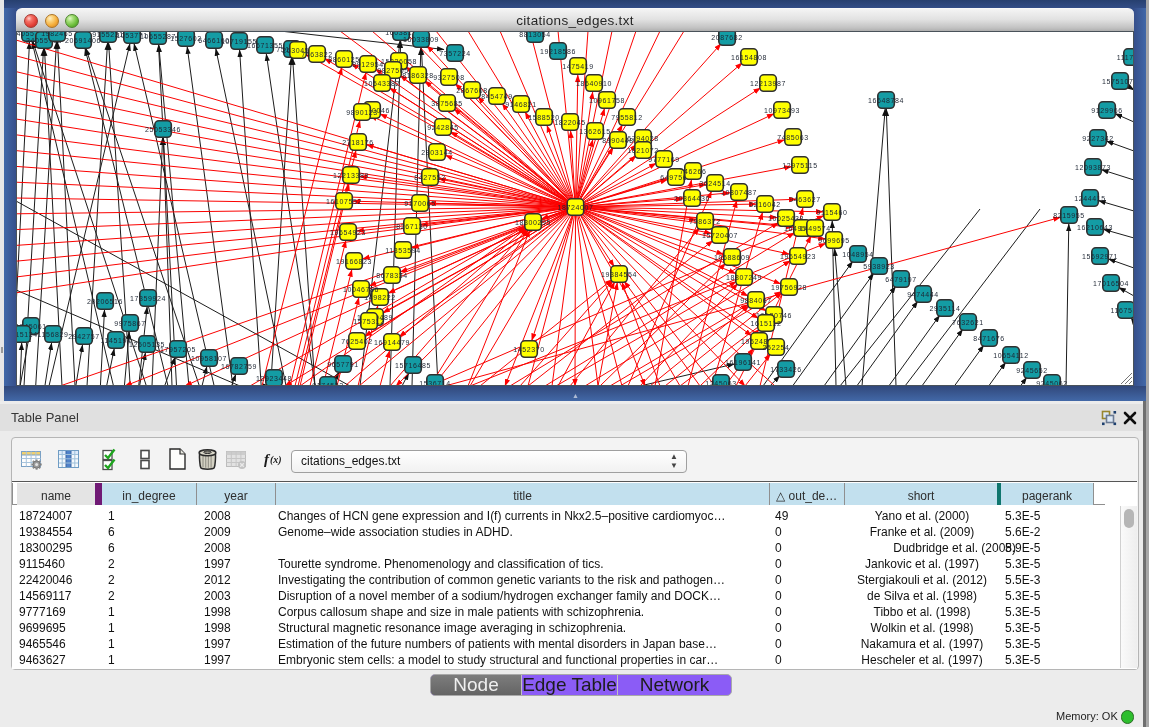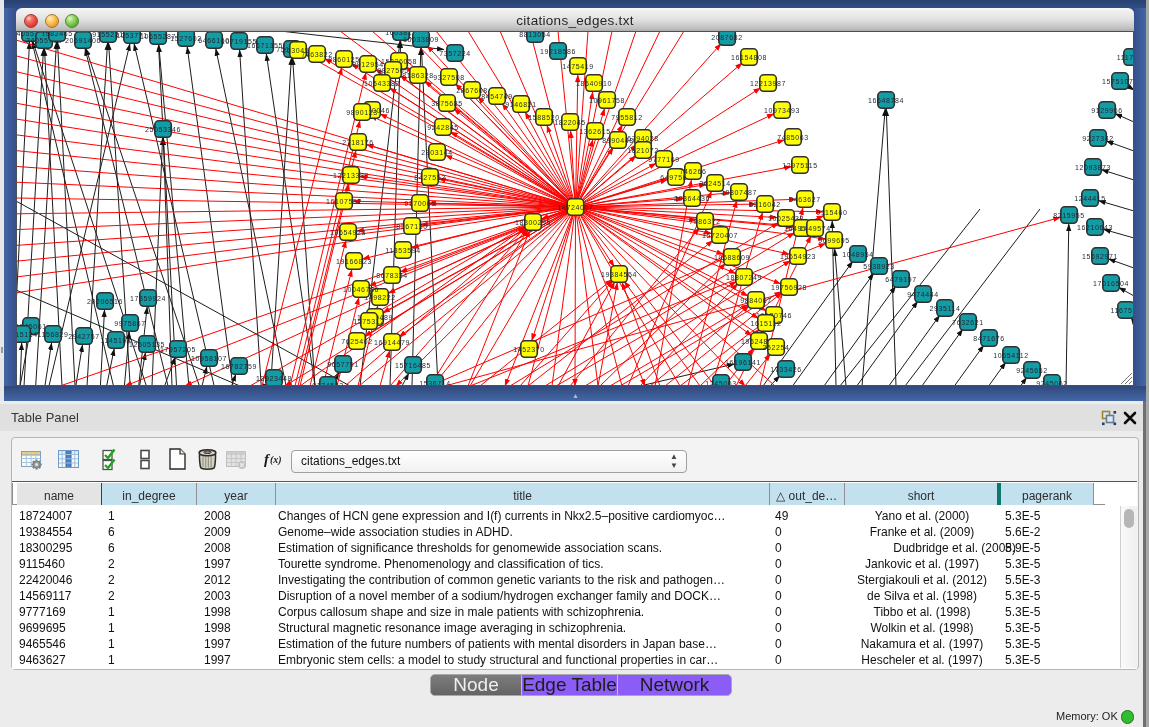--- a/index.html
+++ b/index.html
@@ -661,21 +661,21 @@
       <text x="2" y="17" font-family="Liberation Serif,serif" font-style="italic" font-weight="bold" font-size="15" fill="#1a1a1a">f</text>
       <text x="8" y="16" font-family="Liberation Serif,serif" font-style="italic" font-weight="bold" font-size="10" fill="#1a1a1a">(x)</text>
     </svg>
   </div>
 <div id="dd">
     <div class="t">citations_edges.txt</div>
     <div class="a">▲<br>▼</div>
   </div>
 <div id="tablearea">
    <div id="thead">
-      <div style="position:absolute;left:4px;top:0;width:85px;height:22px;background:#e4e4e4;border-right:1px solid #701a75;box-sizing:border-box;text-align:center;line-height:26px;overflow:hidden;white-space:nowrap">name</div>
+      <div style="position:absolute;left:4px;top:0;width:85px;height:22px;background:#e4e4e4;border-right:7px solid #701a75;box-sizing:border-box;text-align:center;line-height:26px;overflow:hidden;white-space:nowrap">name</div>
       <div style="position:absolute;left:89px;top:0;width:95px;height:22px;background:#c2e0ee;border-right:1px solid #8f8f8f;box-sizing:border-box;text-align:center;line-height:26px;overflow:hidden;white-space:nowrap">in_degree</div>
       <div style="position:absolute;left:184px;top:0;width:79px;height:22px;background:#c2e0ee;border-right:1px solid #8f8f8f;box-sizing:border-box;text-align:center;line-height:26px;overflow:hidden;white-space:nowrap">year</div>
       <div style="position:absolute;left:263px;top:0;width:494px;height:22px;background:#c2e0ee;border-right:1px solid #8f8f8f;box-sizing:border-box;text-align:center;line-height:26px;overflow:hidden;white-space:nowrap">title</div>
       <div style="position:absolute;left:757px;top:0;width:75px;height:22px;background:#c2e0ee;border-right:1px solid #8f8f8f;box-sizing:border-box;text-align:left;padding-left:6px;line-height:26px;overflow:hidden;white-space:nowrap">△ out_de…</div>
       <div style="position:absolute;left:832px;top:0;width:156px;height:22px;background:#c2e0ee;border-right:4px solid #0f766e;box-sizing:border-box;text-align:center;line-height:26px;overflow:hidden;white-space:nowrap">short</div>
       <div style="position:absolute;left:988px;top:0;width:93px;height:22px;background:#c2e0ee;border-right:1px solid #8f8f8f;box-sizing:border-box;text-align:center;line-height:26px;overflow:hidden;white-space:nowrap">pagerank</div>
     </div>
    <div id="tbody">
       <div style="position:absolute;left:0;top:0px;width:1093px;height:16px;line-height:16px">
         <div style="position:absolute;left:7px;width:80px">18724007</div>
@@ -692,21 +692,20 @@
         <div style="position:absolute;left:192px;width:70px">2009</div>
         <div style="position:absolute;left:266px;width:489px;overflow:hidden;white-space:nowrap">Genome–wide association studies in ADHD.</div>
         <div style="position:absolute;left:763px;width:67px">0</div>
         <div style="position:absolute;left:832px;width:156px;text-align:center">Franke et al. (2009)</div>
         <div style="position:absolute;left:993px;width:86px">5.6E-2</div>
       </div>
 <div style="position:absolute;left:0;top:32px;width:1093px;height:16px;line-height:16px">
         <div style="position:absolute;left:7px;width:80px">18300295</div>
         <div style="position:absolute;left:96px;width:80px">6</div>
         <div style="position:absolute;left:192px;width:70px">2008</div>
-        <div style="position:absolute;left:266px;width:489px;overflow:hidden;white-space:nowrap">Estimation of significance thresholds for genomewide association scans.</div>
         <div style="position:absolute;left:763px;width:67px">0</div>
         <div style="position:absolute;left:848px;width:156px;text-align:right">Dudbridge et al. (2008)</div>
         <div style="position:absolute;left:993px;width:86px">5.9E-5</div>
       </div>
 <div style="position:absolute;left:0;top:48px;width:1093px;height:16px;line-height:16px">
         <div style="position:absolute;left:7px;width:80px">9115460</div>
         <div style="position:absolute;left:96px;width:80px">2</div>
         <div style="position:absolute;left:192px;width:70px">1997</div>
         <div style="position:absolute;left:266px;width:489px;overflow:hidden;white-space:nowrap">Tourette syndrome. Phenomenology and classification of tics.</div>
         <div style="position:absolute;left:763px;width:67px">0</div>

